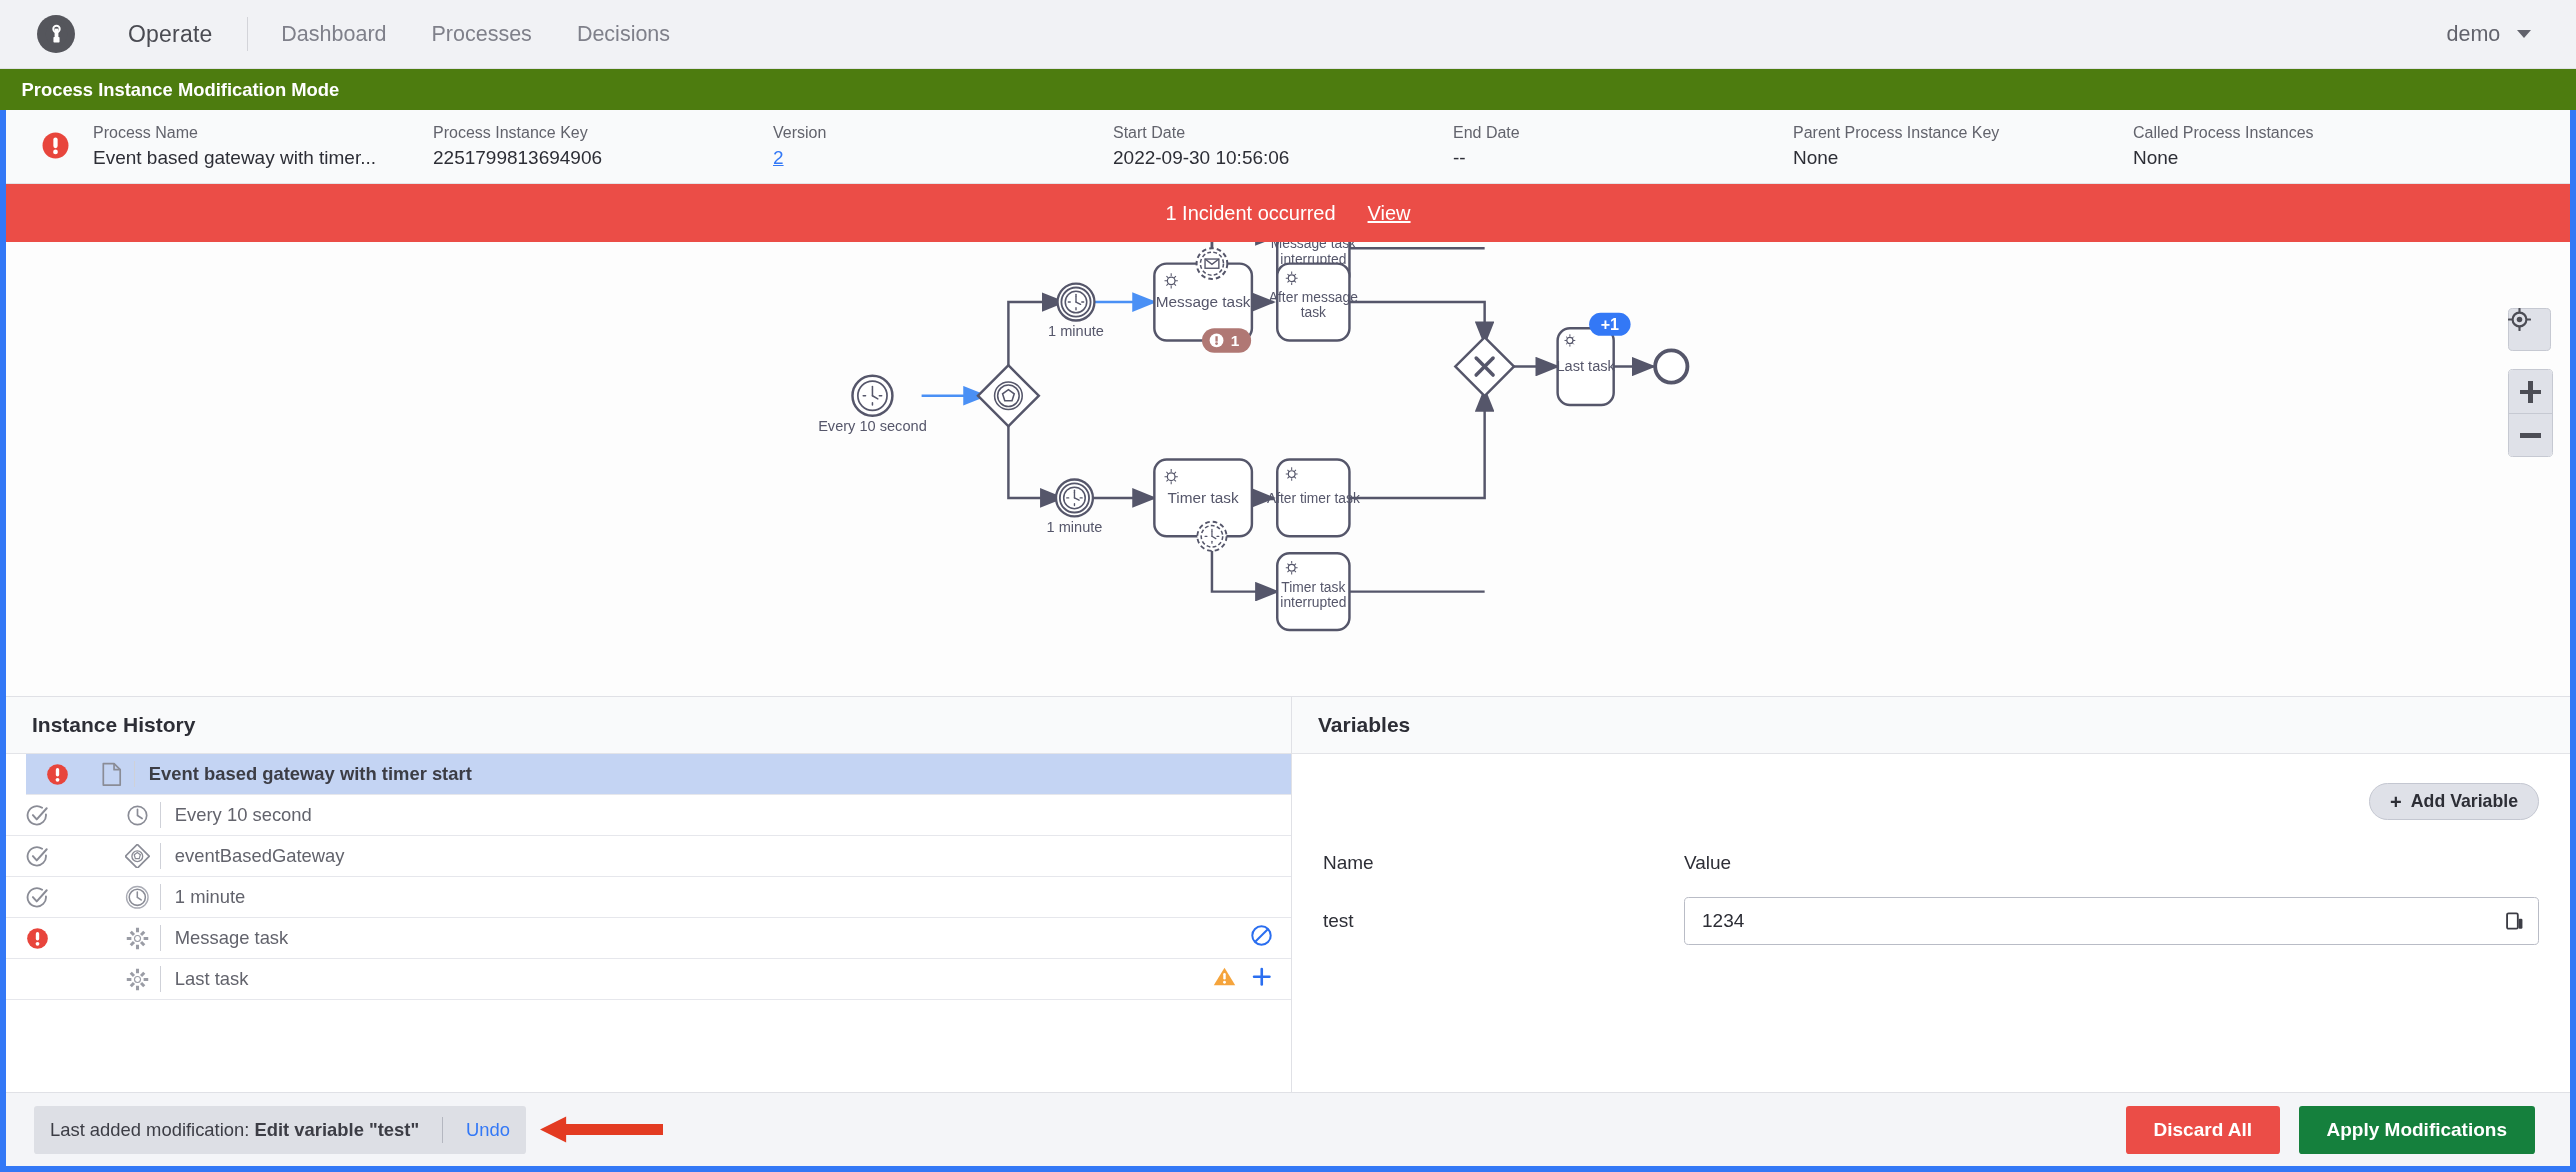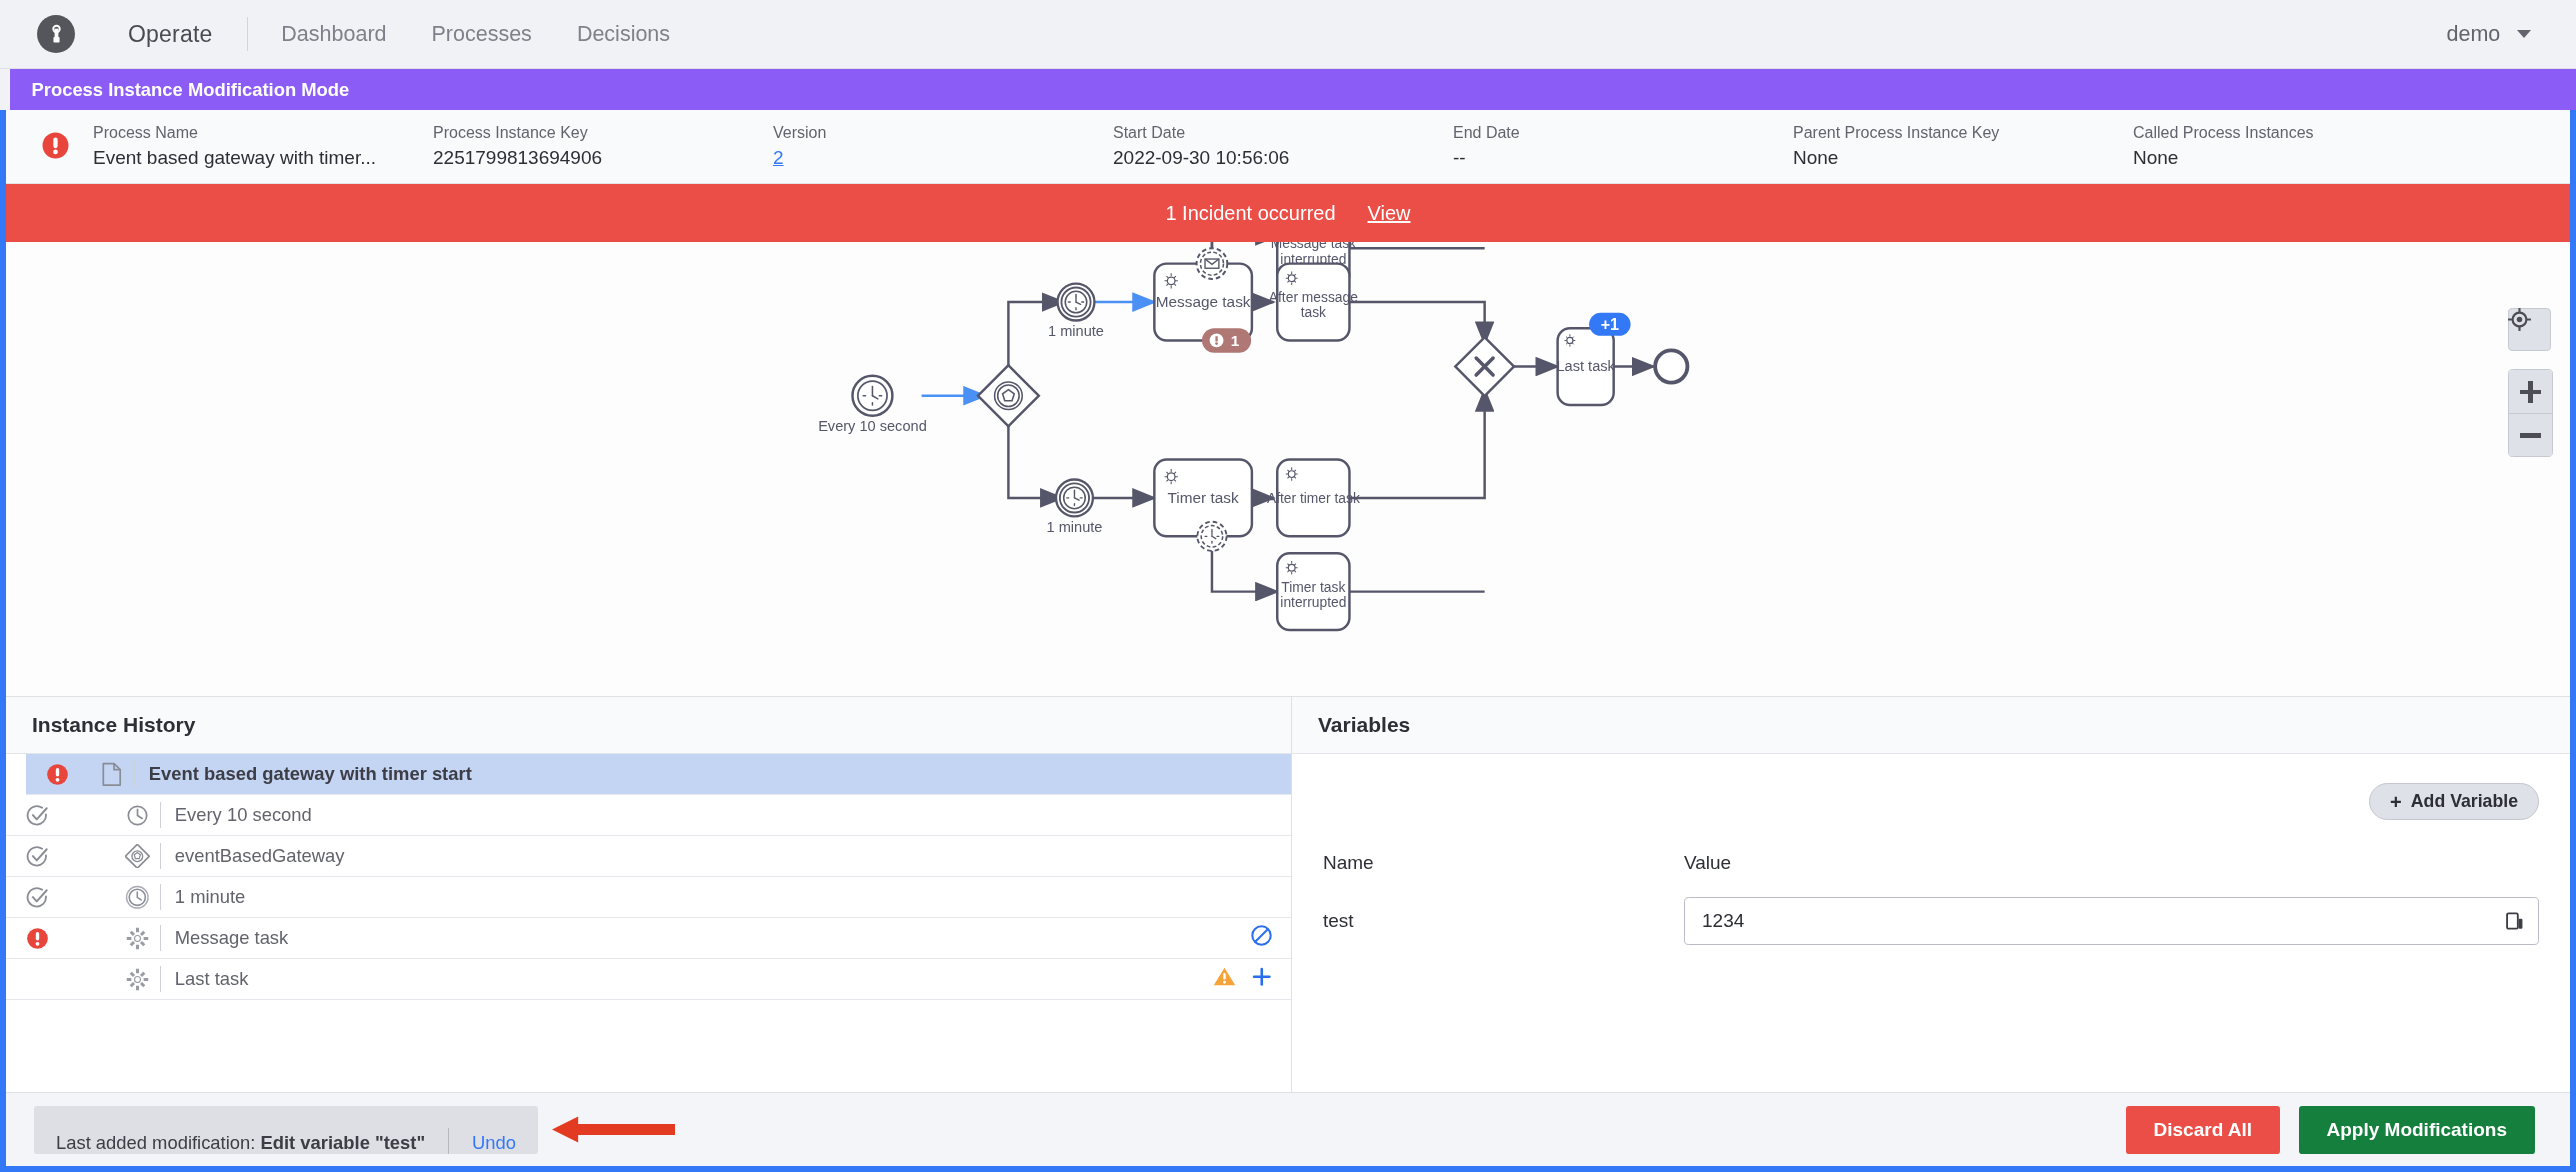--- a/index.html
+++ b/index.html
@@ -50,24 +50,24 @@
     padding-right: 7.7px;
   }
   .chevron {
     width: 0; height: 0; border-left: 7.7px solid transparent;
     border-right: 7.7px solid transparent; border-top: 8.4px solid #62636c;
   }
 
   
   .modbar {
     height: 41px; flex: 0 0 41px;
-    background: #8b5cf6;
+    background: #4d7c0f;
     display: flex; align-items: center;
     padding: 0 21.5px;
-    color: #fff; font-size: 18.4px; font-weight: 700; margin-left: 10px;
+    color: #fff; font-size: 18.4px; font-weight: 700;
   }
 
   
   .bodywrap {
     flex: 1; display: flex; flex-direction: column;
     border-left: 6.1px solid #3378f6;
     border-right: 6.1px solid #3378f6;
     border-bottom: 6.1px solid #3378f6;
     background: #fff;
     min-height: 0;
@@ -212,24 +212,24 @@
 
   
   .footer {
     height: 74px; flex: 0 0 74px;
     background: #f4f5f8;
     display: flex; align-items: center;
     padding: 0 35px 0 28px;
     border-top: 0.8px solid #e0e1e6;
   }
   .last-mod {
-    display: flex; align-items: flex-end;
+    display: flex; align-items: center;
     background: #dddfe5;
     border-radius: 3.1px;
-    height: 48px; padding: 0 22px;
+    height: 48px; padding: 0 16px;
     gap: 23px;
   }
   .lm-text { font-size: 18.4px; color: #3c3d45; white-space: nowrap; }
   .lm-text b { font-weight: 700; }
   .lm-divider { width: 0.8px; height: 26px; background: #b4b7c0; }
   .lm-undo { font-size: 18.4px; color: #3378f6; cursor: pointer; }
   .arrow-annotation { margin-left: 14px; display: flex; align-items: center; }
   .footer-spacer { flex: 1; }
   .footer-btns { display: flex; gap: 18.4px; }
   .btn {

